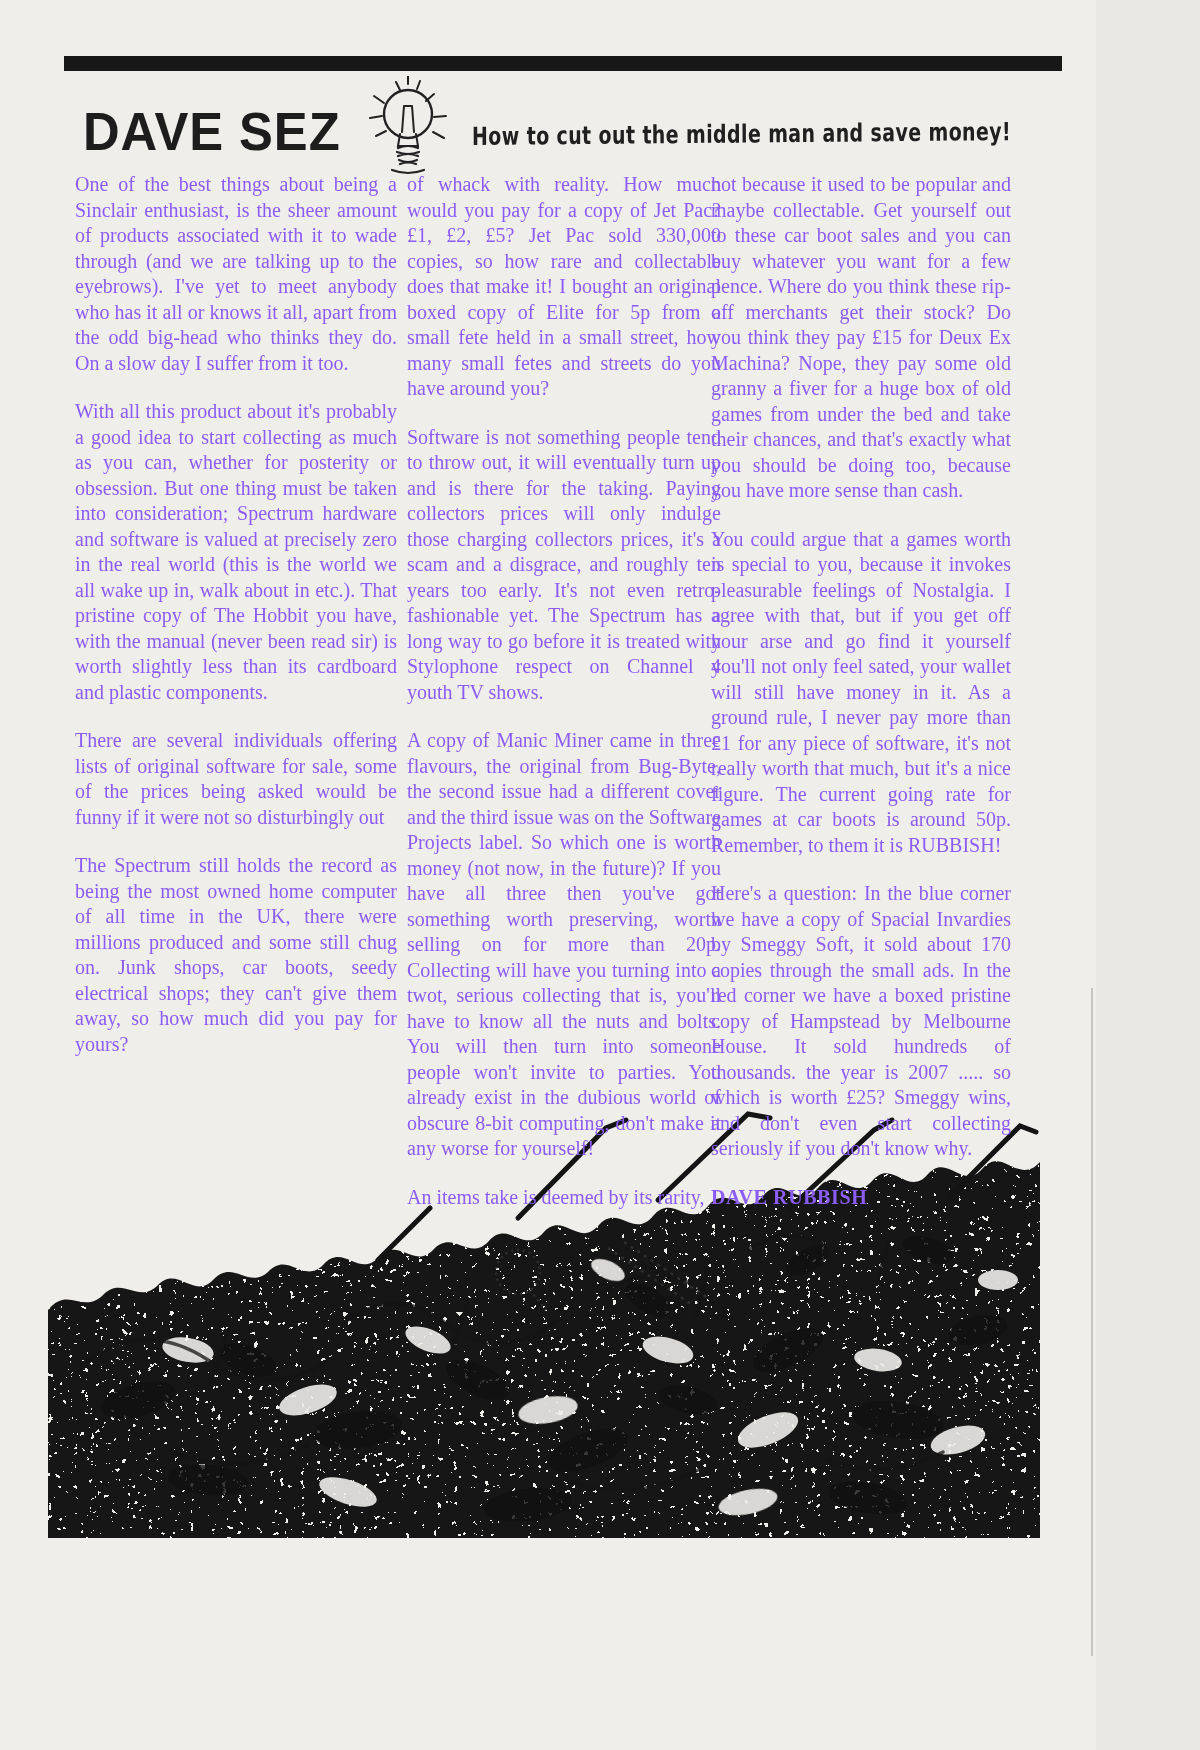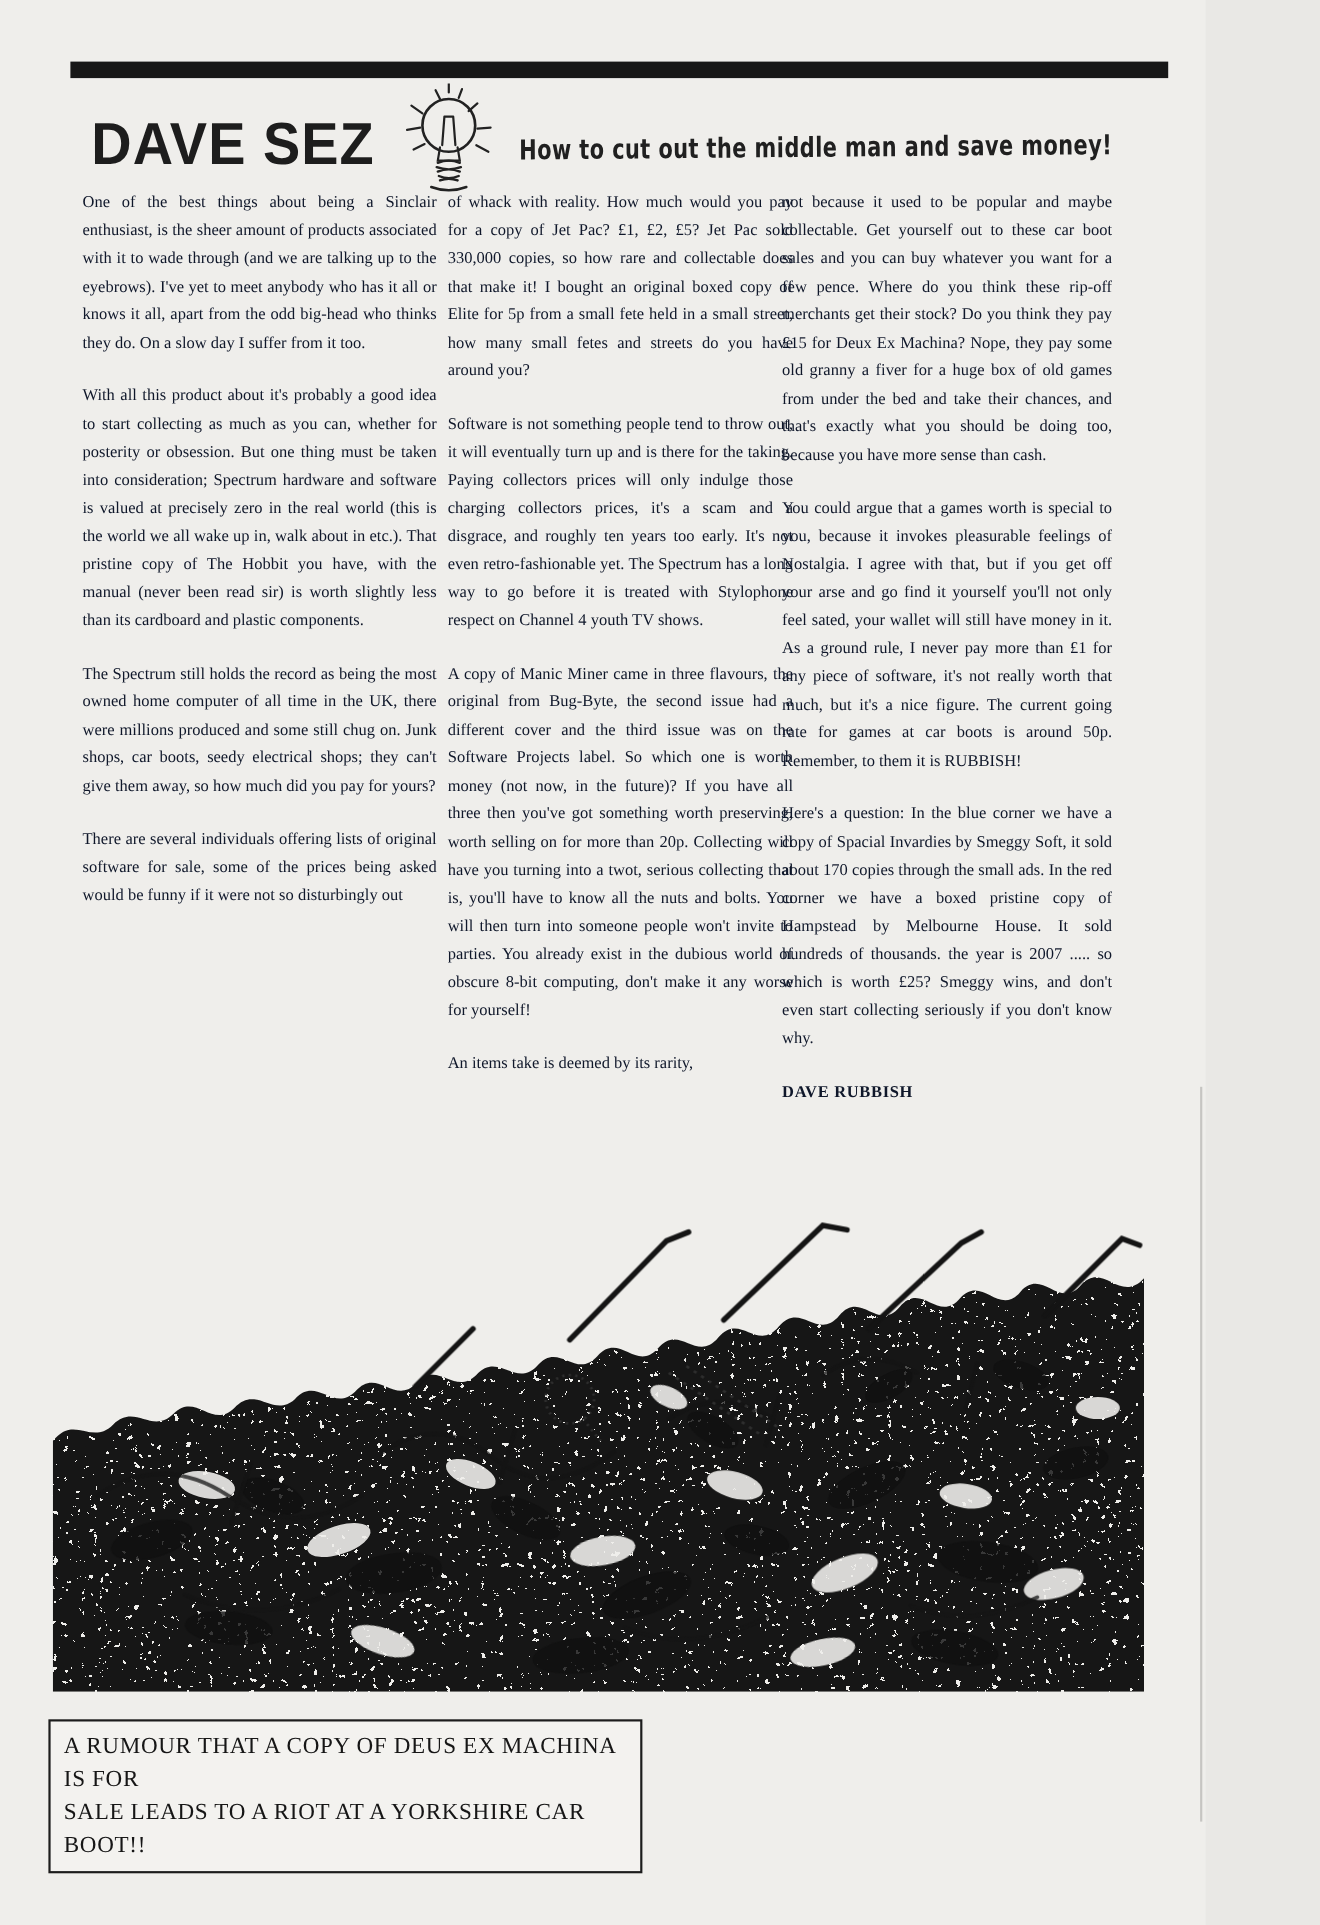--- a/index.html
+++ b/index.html
@@ -11,22 +11,22 @@
   .masthead-title{position:absolute;left:83px;top:100px;margin:0;
     font-family:"Liberation Sans",sans-serif;font-weight:bold;font-size:54px;
     letter-spacing:1px;color:#1d1d1d;transform:scaleX(0.94);transform-origin:left top;}
 
   .bulb{position:absolute;left:362px;top:76px;width:92px;height:104px;}
 
   .headline{position:absolute;left:472px;top:122px;margin:0;white-space:nowrap;
     font-family:"DejaVu Sans",sans-serif;font-weight:bold;font-size:25px;color:#202020;
     transform:scaleX(0.76) rotate(-0.4deg);transform-origin:left center;letter-spacing:0.5px;}
 
-  .col{position:absolute;top:172px;font-size:15px;line-height:25.5px;text-align:justify;
-    color:#0f172a;z-index:3;}
+  .col{position:absolute;top:172px;font-size:20px;line-height:25.5px;text-align:justify;
+    color:#8b5cf6;z-index:3;}
   .col p{margin:0 0 23px 0;}
   .col-1{left:75px;width:322px;}
   .col-2{left:407px;width:314px;}
   .col-3{left:711px;width:300px;}
   .byline{font-weight:bold;letter-spacing:0.6px;margin-top:26px;}
 
   .illustration{position:absolute;left:48px;top:1100px;width:992px;height:438px;z-index:1;}
   .illustration svg{display:block;width:100%;height:100%;}
 
   .caption-box{position:absolute;left:44px;top:1563px;width:514px;z-index:5;
@@ -67,22 +67,22 @@
       <path d="M8,42 L20,40 M12,20 L22,27 M34,6 L38,14 M58,5 L55,13 M72,18 L64,25 M84,40 L72,41 M82,62 L71,56 M14,60 L24,55" stroke-width="2"></path>
       <path d="M46,0 L46,8" stroke-width="2"></path>
     </svg>
   </span>
 
   <h2 class="headline">How to cut out the middle man and save money!</h2>
 
   <div class="col col-1">
     <p>One of the best things about being a Sinclair enthusiast, is the sheer amount of products associated with it to wade through (and we are talking up to the eyebrows). I've yet to meet anybody who has it all or knows it all, apart from the odd big-head who thinks they do. On a slow day I suffer from it too.</p>
     <p>With all this product about it's probably a good idea to start collecting as much as you can, whether for posterity or obsession. But one thing must be taken into consideration; Spectrum hardware and software is valued at precisely zero in the real world (this is the world we all wake up in, walk about in etc.). That pristine copy of The Hobbit you have, with the manual (never been read sir) is worth slightly less than its cardboard and plastic components.</p>
+    <p>There are several individuals offering lists of original software for sale, some of the prices being asked would be funny if it were not so disturbingly out</p>
     <p>The Spectrum still holds the record as being the most owned home computer of all time in the UK, there were millions produced and some still chug on. Junk shops, car boots, seedy electrical shops; they can't give them away, so how much did you pay for yours?</p>
-    <p>There are several individuals offering lists of original software for sale, some of the prices being asked would be funny if it were not so disturbingly out</p>
   </div>
 
   <div class="col col-2">
     <p>of whack with reality. How much would you pay for a copy of Jet Pac? £1, £2, £5? Jet Pac sold 330,000 copies, so how rare and collectable does that make it! I bought an original boxed copy of Elite for 5p from a small fete held in a small street, how many small fetes and streets do you have around you?</p>
     <p>Software is not something people tend to throw out, it will eventually turn up and is there for the taking. Paying collectors prices will only indulge those charging collectors prices, it's a scam and a disgrace, and roughly ten years too early. It's not even retro-fashionable yet. The Spectrum has a long way to go before it is treated with Stylophone respect on Channel 4 youth TV shows.</p>
     <p>A copy of Manic Miner came in three flavours, the original from Bug-Byte, the second issue had a different cover and the third issue was on the Software Projects label. So which one is worth money (not now, in the future)? If you have all three then you've got something worth preserving, worth selling on for more than 20p. Collecting will have you turning into a twot, serious collecting that is, you'll have to know all the nuts and bolts. You will then turn into someone people won't invite to parties. You already exist in the dubious world of obscure 8-bit computing, don't make it any worse for yourself!</p>
     <p>An items take is deemed by its rarity,</p>
   </div>
 
   <div class="col col-3">
@@ -172,19 +172,15 @@
 
       <g stroke="#3a3a3a" stroke-width="2.5" fill="none" opacity="0.7">
         <circle cx="470" cy="172" r="22" stroke-dasharray="2 4"></circle>
         <path d="M482,190 l16,20" stroke-dasharray="2 4"></path>
         <path d="M560,148 l86,58" stroke-dasharray="3 5"></path>
         <path d="M576,142 l84,56" stroke-dasharray="3 5"></path>
       </g>
     </svg>
   </div>
 
-  <div class="caption-box">
-    <div>A RUMOUR THAT A COPY OF DEUS EX MACHINA IS FOR</div>
-    <div>SALE LEADS TO A RIOT AT A YORKSHIRE CAR BOOT!!</div>
-  </div>
 
 
 </div>
 
 </body></html>

